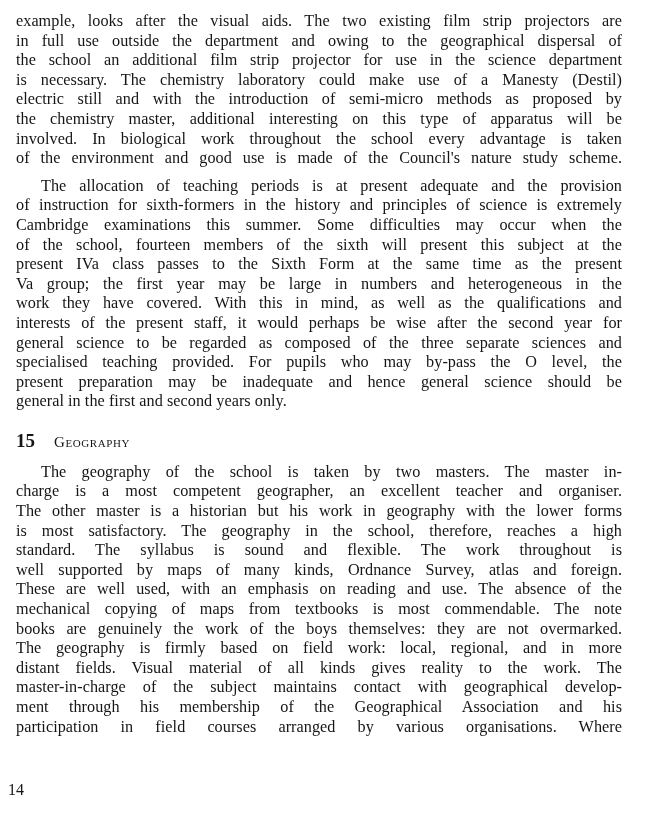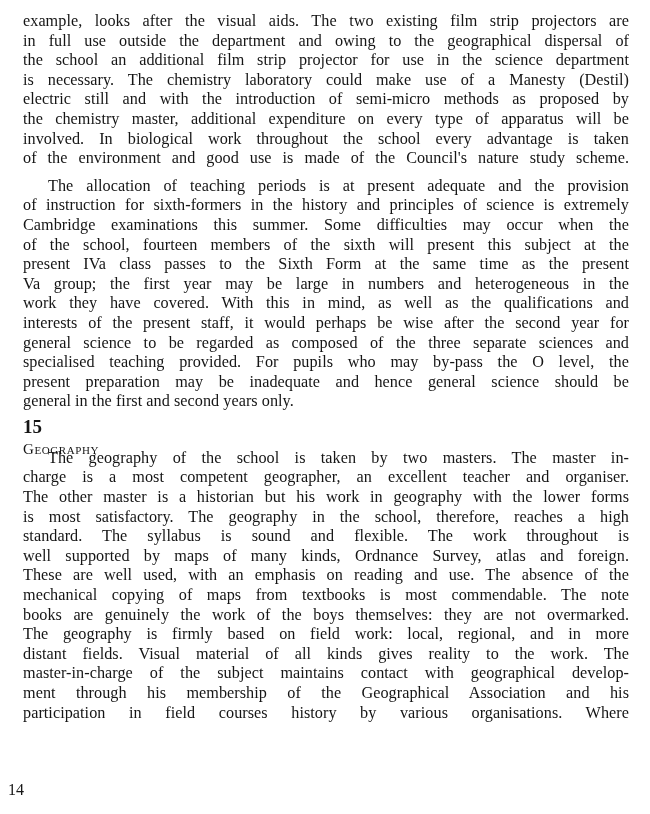--- a/index.html
+++ b/index.html
@@ -10,21 +10,21 @@
     body {
       width: 650px;
       height: 814px;
       position: relative;
       overflow: hidden;
       font-family: "Liberation Serif", "DejaVu Serif", serif;
       color: #151515;
     }
     .page {
       position: absolute;
-      left: 23px;
+      left: 16px;
       top: 12px;
       width: 606px;
     }
     .line {
       display: block;
       height: 19.6px;
       line-height: 19.6px;
       font-size: 16.2px;
       white-space: nowrap;
       text-align: justify;
@@ -37,26 +37,25 @@
     .line.indent {
       padding-left: 25px;
     }
     .para {
       margin: 0;
     }
     .para2 {
       margin-top: 8px;
     }
     .heading {
-      margin-top: 4px;
+      margin-top: 18px;
       height: 22px;
       line-height: 22px;
       display: flex;
       align-items: baseline;
-      flex-direction: column;
     }
     .heading-num {
       font-weight: bold;
       font-size: 19px;
       width: 38px;
       display: inline-block;
     }
     .heading-title {
       font-variant: small-caps;
       font-size: 15px;
@@ -79,21 +78,21 @@
 <body>
 
 <div class="page">
 
   <div class="para">
     <span class="line">example, looks after the visual aids.  The two existing film strip projectors are</span>
     <span class="line">in full use outside the department and owing to the geographical dispersal of</span>
     <span class="line">the school an additional film strip projector for use in the science department</span>
     <span class="line">is necessary.  The chemistry laboratory could make use of a Manesty (Destil)</span>
     <span class="line">electric still and with the introduction of semi-micro methods as proposed by</span>
-    <span class="line">the chemistry master, additional expenditure on every type of apparatus will be</span>
+    <span class="line">the chemistry master, additional interesting on this type of apparatus will be</span>
     <span class="line">involved.  In biological work throughout the school every advantage is taken</span>
     <span class="line">of the environment and good use is made of the Council's nature study scheme.</span>
   </div>
 
   <div class="para para2">
     <span class="line indent">The allocation of teaching periods is at present adequate and the provision</span>
     <span class="line">of instruction for sixth-formers in the history and principles of science is extremely</span>
     <span class="line">Cambridge examinations this summer.  Some difficulties may occur when the</span>
     <span class="line">of the school, fourteen members of the sixth will present this subject at the</span>
     <span class="line">present IVa class passes to the Sixth Form at the same time as the present</span>
@@ -118,18 +117,18 @@
     <span class="line">is most satisfactory.  The geography in the school, therefore, reaches a high</span>
     <span class="line">standard.  The syllabus is sound and flexible.  The work throughout is</span>
     <span class="line">well supported by maps of many kinds, Ordnance Survey, atlas and foreign.</span>
     <span class="line">These are well used, with an emphasis on reading and use.  The absence of the</span>
     <span class="line">mechanical copying of maps from textbooks is most commendable.  The note</span>
     <span class="line">books are genuinely the work of the boys themselves:  they are not overmarked.</span>
     <span class="line">The geography is firmly based on field work:  local, regional, and in more</span>
     <span class="line">distant fields.  Visual material of all kinds gives reality to the work.  The</span>
     <span class="line">master-in-charge of the subject maintains contact with geographical develop-</span>
     <span class="line">ment through his membership of the Geographical Association and his</span>
-    <span class="line">participation in field courses history by various organisations.  Where</span>
+    <span class="line">participation in field courses arranged by various organisations.  Where</span>
   </div>
 
 </div>
 
 <div class="page-number">14</div>
 
 </body></html>

